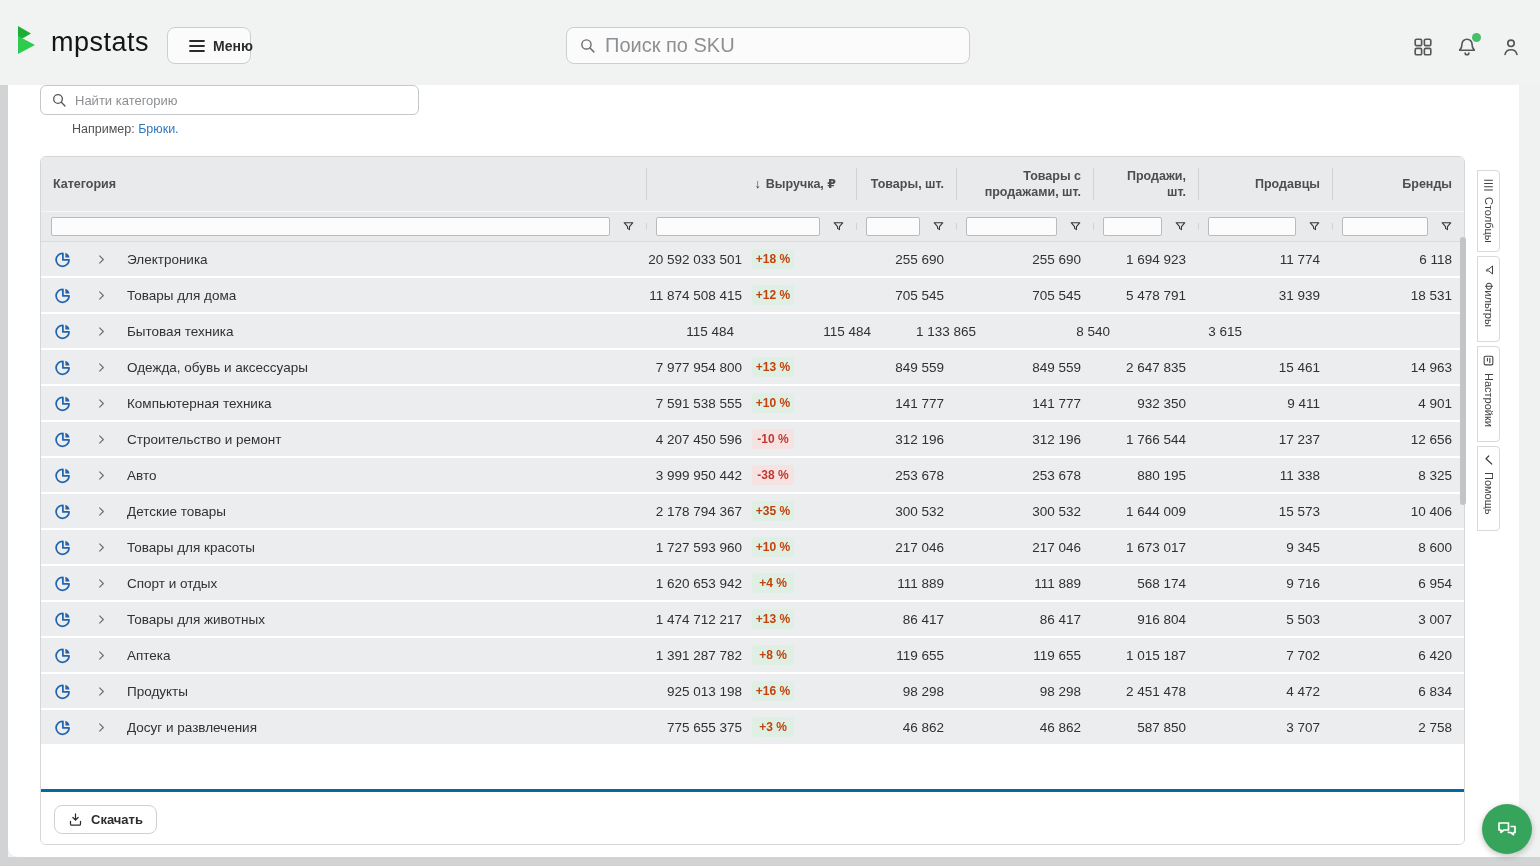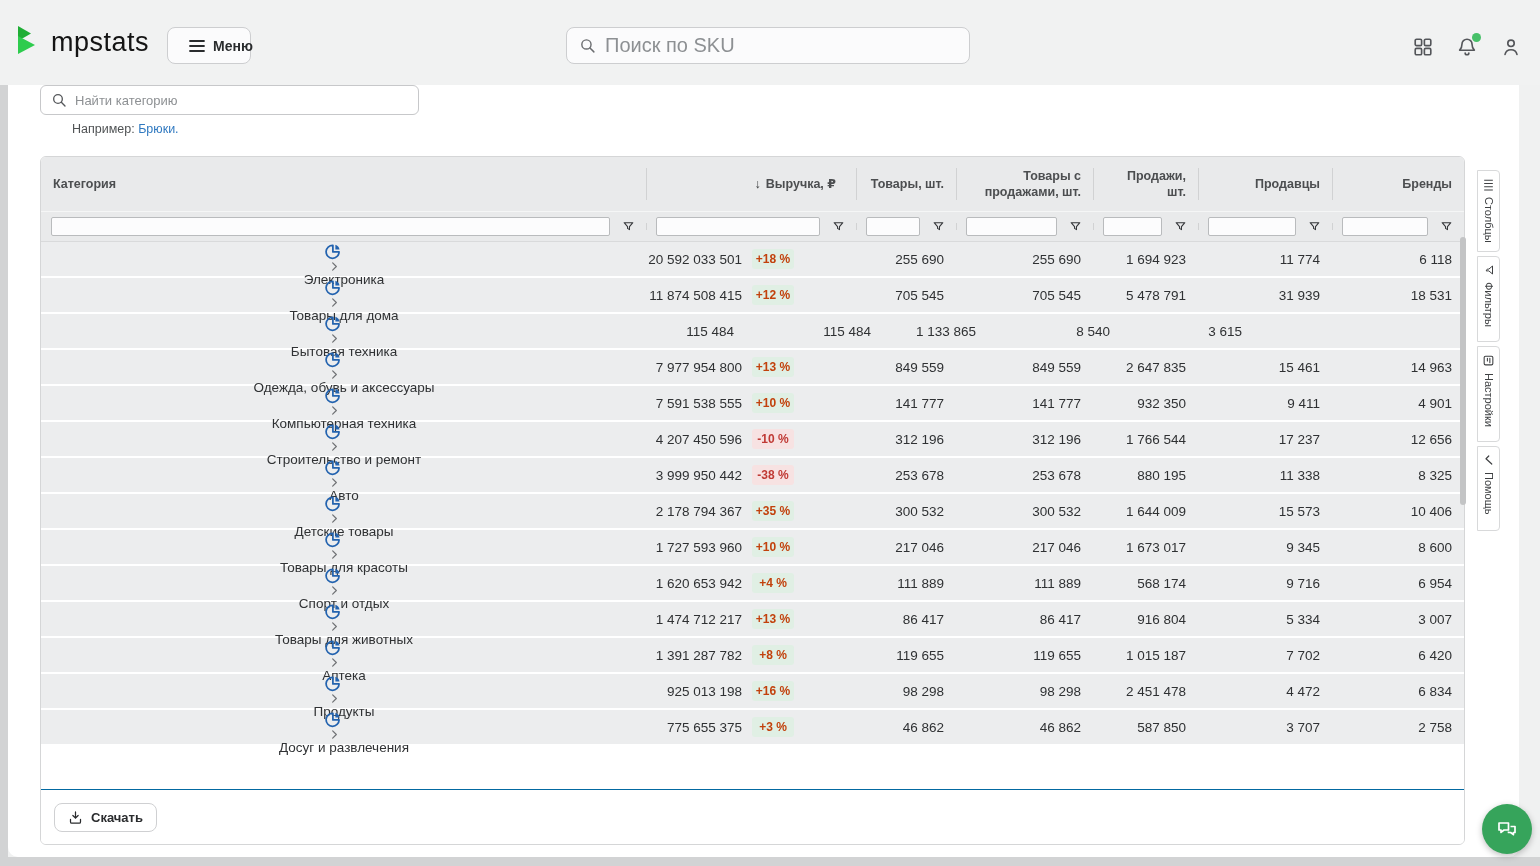--- a/index.html
+++ b/index.html
@@ -45,30 +45,30 @@
   .th:not(.c0)::before, .fc:not(.c0)::before { content:""; position:absolute; left:0; top:11px; bottom:11px; width:1px; background:#d1d2d3; }
   .sort-arrow { margin-right:5px; font-weight:bold; color:#3f4143; }
   .fc { position:relative; display:flex; align-items:center; padding:0 7px 0 10px; gap:7px; }
   .fc input { flex:1; height:19px; min-width:0; border:1px solid #b9bbbd; border-radius:2px; background:#fcfcfd; outline:none; font-family:inherit; font-size:12px; padding:0 4px; }
   .funnel { flex:none; width:22px; display:flex; justify-content:center; cursor:pointer; }
 
   .tbody { }
   .t-row { display:flex; align-items:center; height:34px; margin-bottom:2px; background:#ecedee; cursor:pointer; }
   .td { height:100%; display:flex; align-items:center; }
   .td.num { justify-content:flex-end; padding-right:12px; font-size:13.5px; color:#2f3133; }
-  .cat-cell { padding-left:1px;flex-direction:column; }
+  .cat-cell { padding-left:12px; }
   .pie { display:flex; margin-right:24px; cursor:pointer; }
   .chev { display:flex; margin-right:20px; cursor:pointer; }
   .cat-label { font-size:13.5px; color:#303234; }
   .rev-cell { padding-right:62px !important; }
   .badge { flex:none; width:42px; margin-left:10px; padding:3px 0; border-radius:3px; font-size:12px; font-weight:bold; text-align:center; }
   .badge.up { background:#e0efe4; color:#c2410c; }
   .badge.down { background:#f7e2e2; color:#c03a35; }
 
-  .tfoot { position:absolute; left:0; right:0; bottom:0; height:55px; background:#fff; border-top:1px solid #0369a1; }
+  .tfoot { position:absolute; left:0; right:0; bottom:0; height:55px; background:#fff; border-top:3px solid #0369a1; }
   .download-btn { position:absolute; left:13px; top:13px; height:29px; display:flex; align-items:center; gap:8px; padding:0 13px; background:#fff; border:1px solid #cfd0d2; border-radius:8px; font-family:inherit; font-size:13px; font-weight:bold; color:#2a2c2e; cursor:pointer; }
 
   
   .v-scroll { position:absolute; left:1452px; top:152px; width:6px; height:268px; background:#c3c4c5; border-radius:3px; cursor:pointer; }
   .side-tab { position:absolute; left:1469px; width:23px; background:#fff; border:1px solid #d8d9da; border-radius:0 4px 4px 0; display:flex; flex-direction:column; align-items:center; padding-top:7px; gap:6px; cursor:pointer; }
   .side-tab .tab-icon { transform:rotate(90deg); display:flex; }
   .side-tab .tab-label { writing-mode:vertical-rl; font-size:11px; color:#3f4143; }
   .tab-cols { top:85px; height:82px; }
   .tab-filters { top:171px; height:86px; }
   .tab-settings { top:261px; height:96px; }
@@ -605,21 +605,21 @@
     <div class="td c2 num">
               <span>86 417</span>
             </div>
     <div class="td c3 num">
               <span>86 417</span>
             </div>
     <div class="td c4 num">
               <span>916 804</span>
             </div>
     <div class="td c5 num">
-              <span>5 334</span>
+              <span>5 503</span>
             </div>
     <div class="td c6 num">
               <span>3 007</span>
             </div>
   </div>
           <div class="t-row">
     <div class="td c0 cat-cell">
       <span class="pie">
         <svg width="19" height="19" viewBox="0 0 24 24">
                   <path d="M12.5 4.2 A 8.2 8.2 0 1 0 20.3 12.5 L 12.5 12.5 Z" fill="none" stroke="#2363af" stroke-width="2.2" stroke-linejoin="round"></path>

